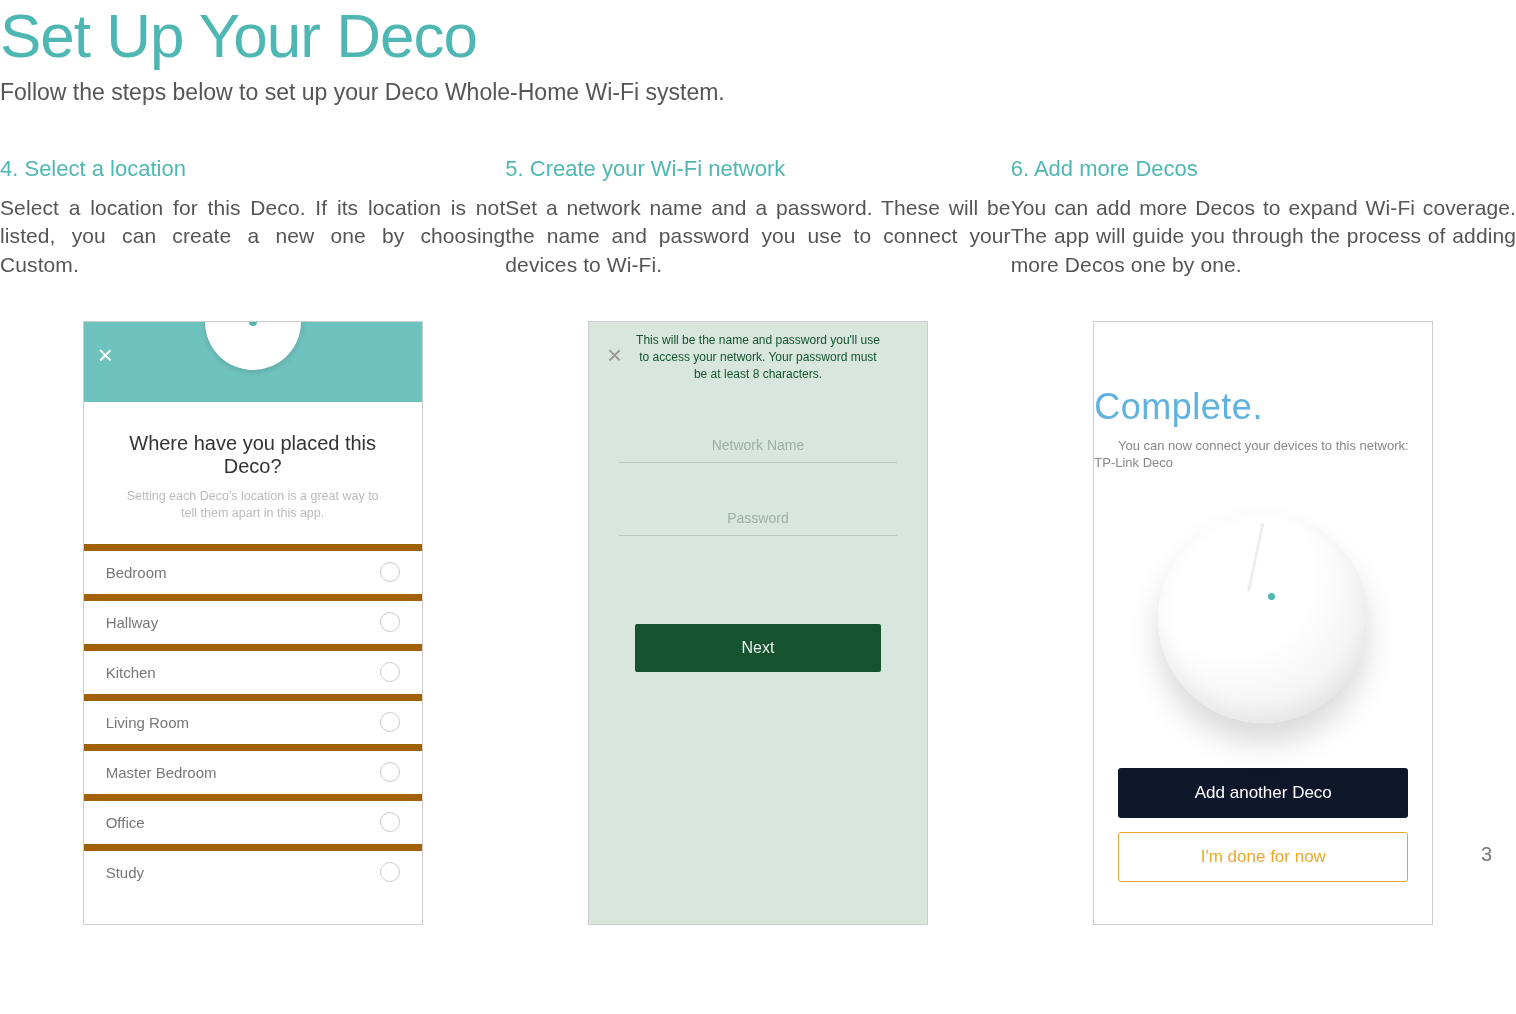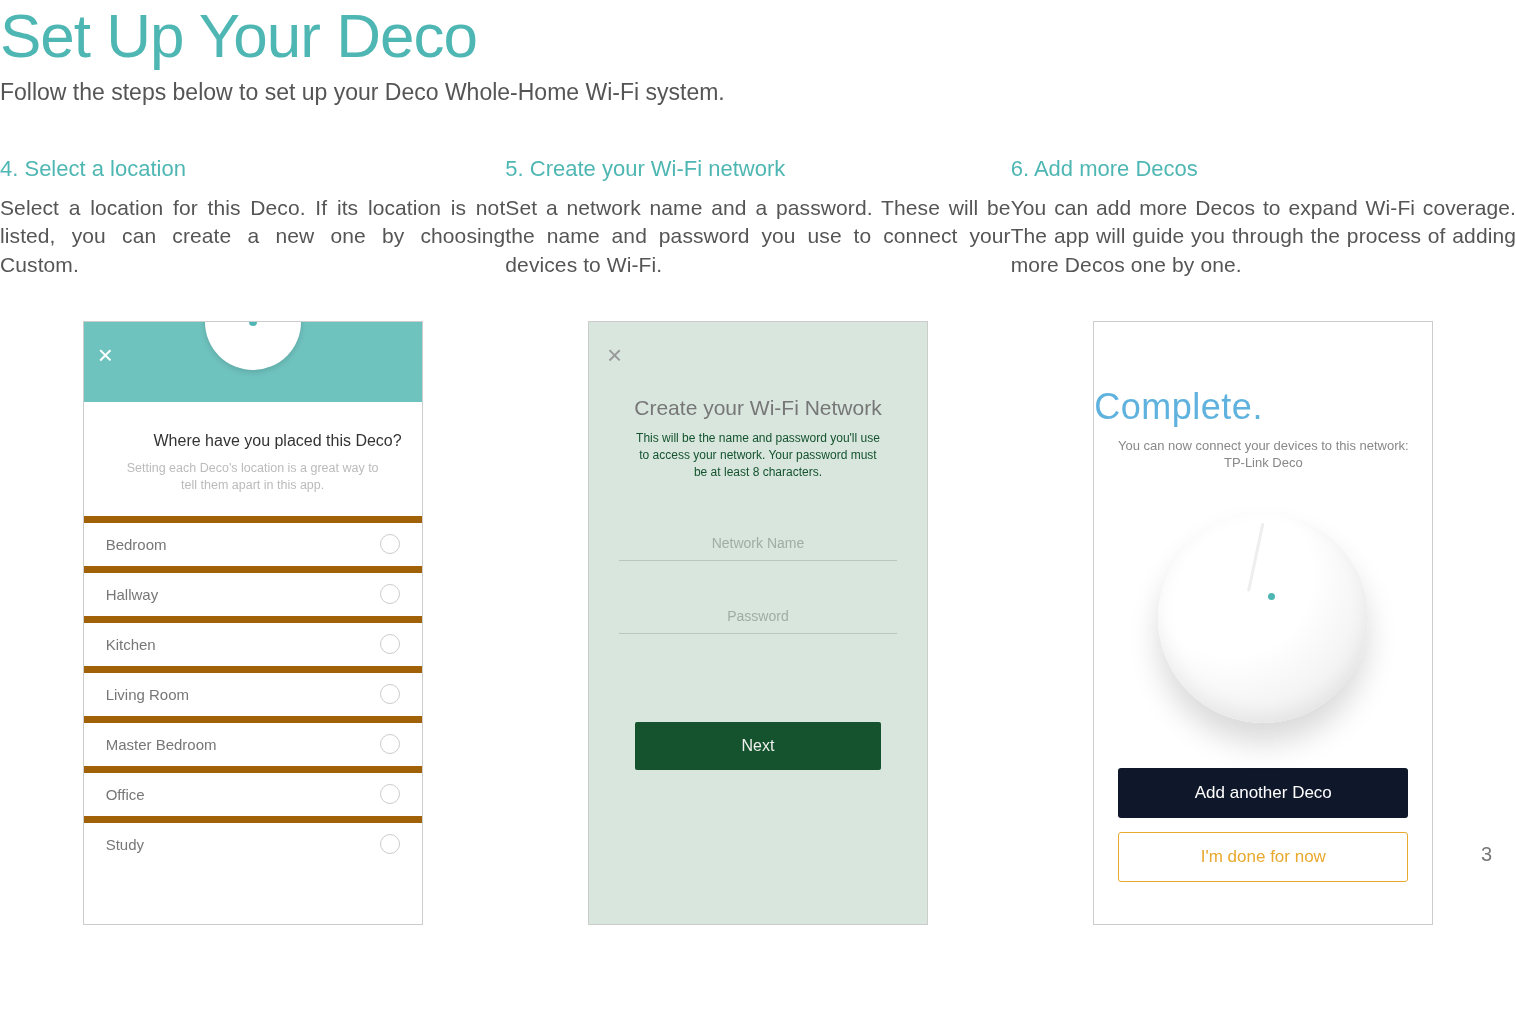--- a/index.html
+++ b/index.html
@@ -12,40 +12,40 @@
   .step-head { font-size: 22px; color: #4fb7b3; font-weight: 400; margin-bottom: 12px; }
   .step-body { font-size: 21px; color: #555; font-weight: 300; line-height: 1.35; text-align: justify; letter-spacing: 0.1px; }
   .phone-wrap { margin-top: 42px; display: flex; justify-content: center; }
   .phone { width: 340px; height: 604px; border: 1px solid #ccc; background: #fff; overflow: hidden; position: relative; }
 
   
   .p1-top { height: 80px; background: #6fc3bf; position: relative; }
   .p1-close { position: absolute; left: 14px; top: 18px; color: #fff; font-size: 26px; font-weight: 200; }
   .p1-dial { position:absolute; top:-48px; left:50%; transform:translateX(-50%); width:96px; height:96px; border-radius:50%; background:#fff; box-shadow:0 2px 6px rgba(0,0,0,0.15); }
   .p1-dial::after { content:""; position:absolute; left:50%; top:50%; width:8px; height:8px; background:#4fb7b3; border-radius:50%; transform:translate(-50%,-50%); }
-  .p1-heading { text-align:right; font-size: 16px; color:#333; margin: 30px 20px 10px; font-weight:400; }
+  .p1-heading { text-align:center; font-size: 20px; color:#333; margin: 30px 20px 10px; font-weight:400; }
   .p1-sub { text-align:center; font-size: 12.5px; color:#bbb; padding: 0 40px 22px; line-height:1.35; }
   .p1-list { }
   .p1-item { display:flex; align-items:center; justify-content:space-between; height:50px; padding:0 22px; border-top:7px solid #a16207; font-size:15px; color:#777; }
   .p1-radio { width:20px; height:20px; border:1.5px solid #ccc; border-radius:50%; }
 
   
   .p2 { background: #d8e6de; }
   .p2-close { position:absolute; left:18px; top:18px; font-size:26px; color:#999; font-weight:200; }
   .p2-heading { text-align:center; font-size:21px; color:#777; margin-top:74px; font-weight:300; }
   .p2-sub { text-align:center; font-size:12px; color:#14532d; padding: 10px 44px 0; line-height:1.4; }
   .p2-field { margin: 54px 30px 0; border-bottom:1px solid #b9c7bf; text-align:center; padding-bottom:8px; }
   .p2-field + .p2-field { margin-top: 46px; }
   .p2-placeholder { font-size:14px; color:#9faea5; }
   .p2-next { margin: 88px 46px 0; height:48px; background:#14532d; color:#f0f0ee; display:flex; align-items:center; justify-content:center; font-size:16px; border-radius:2px; }
 
   
   .p3-heading { text-align:left; font-size:36px; color:#5fb2de; font-weight:400; margin-top:64px; letter-spacing:0.5px; }
   .p3-sub { text-align:center; font-size:13px; color:#888; margin-top:10px; }
-  .p3-net { text-align:center; font-size:13px; color:#888; margin-top:2px; }
+  .p3-net { text-align:left; font-size:13px; color:#888; margin-top:2px; }
   .p3-device { margin: 28px auto 0; width: 240px; height: 240px; position:relative; }
   .p3-disc { position:absolute; left:50%; top:50%; width:210px; height:210px; transform:translate(-50%,-50%); border-radius:50%; background: radial-gradient(circle at 35% 30%, #fff 0%, #fff 40%, #f3f3f3 70%, #e6e6e6 100%); box-shadow: 0 20px 30px rgba(0,0,0,0.15), inset 0 -8px 20px rgba(0,0,0,0.05); }
   .p3-disc::after { content:""; position:absolute; left:52%; top:38%; width:7px; height:7px; background:#4fb7b3; border-radius:50%; }
   .p3-notch { position:absolute; left:50%; top:10px; width:3px; height:70px; background:#eee; transform:translateX(-50%) rotate(12deg); transform-origin: top center; border-radius:2px; }
   .p3-btn1 { margin: 30px 24px 0; height:50px; background:#0f172a; color:#fff; display:flex; align-items:center; justify-content:center; font-size:17px; border-radius:3px; }
   .p3-btn2 { margin: 14px 24px 0; height:50px; background:#fff; color:#e8a92e; border:1px solid #e8a92e; display:flex; align-items:center; justify-content:center; font-size:17px; border-radius:3px; }
 
   .page-num { position:absolute; right:24px; bottom:14px; font-size:20px; color:#777; }
 </style>
 </head>
@@ -101,21 +101,20 @@
         </div>
       </div>
     </div>
 
     <div class="col">
       <div class="step-head">5. Create your Wi-Fi network</div>
       <div class="step-body">Set a network name and a password. These will be the name and password you use to connect your devices to Wi-Fi.</div>
       <div class="phone-wrap">
         <div class="phone p2">
           <span class="p2-close">×</span>
-          <div class="p2-heading">Create your Wi-Fi Network</div>
           <div class="p2-sub">This will be the name and password you'll use to access your network. Your password must be at least 8 characters.</div>
           <div class="p2-field"><span class="p2-placeholder">Network Name</span></div>
           <div class="p2-field"><span class="p2-placeholder">Password</span></div>
           <div class="p2-next">Next</div>
         </div>
       </div>
     </div>
 
     <div class="col">
       <div class="step-head">6. Add more Decos</div>

